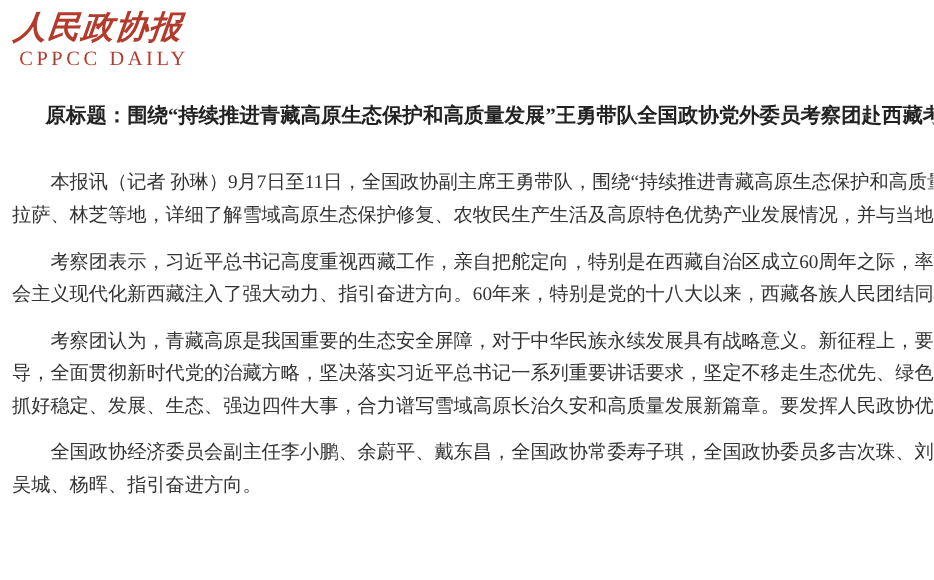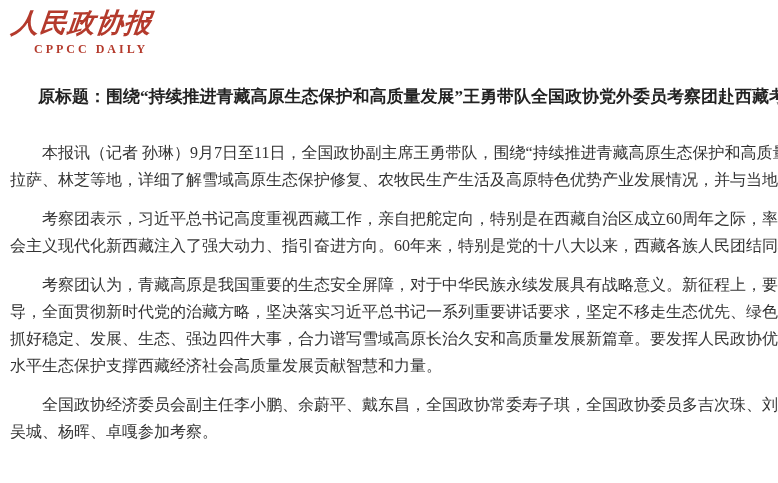--- a/index.html
+++ b/index.html
@@ -21,24 +21,24 @@
   .logo-zh {
     font-size: 27px;
     font-weight: bold;
     font-style: italic;
     transform: skewX(-6deg);
     display: inline-block;
     letter-spacing: 1px;
     line-height: 30px;
   }
   .logo-en {
-    font-size: 12px;
-    font-weight: bold;
+    font-size: 17px;
+    font-weight: normal;
     letter-spacing: 3px;
-    margin: 3px 0 0 22px;
+    margin: 3px 0 0 4px;
     line-height: 16px;
   }
   
   .article-title {
     margin: 28px 0 0 38px;
     font-size: 17px;
     line-height: 24px;
     font-weight: bold;
     color: #222222;
     white-space: nowrap;
@@ -82,22 +82,21 @@
 
     <div class="para">
       <div class="line first">考察团表示，习近平总书记高度重视西藏工作，亲自把舵定向，特别是在西藏自治区成立60周年之际，率中央代表</div>
       <div class="line">会主义现代化新西藏注入了强大动力、指引奋进方向。60年来，特别是党的十八大以来，西藏各族人民团结同心、携</div>
     </div>
 
     <div class="para">
       <div class="line first">考察团认为，青藏高原是我国重要的生态安全屏障，对于中华民族永续发展具有战略意义。新征程上，要坚持以习</div>
       <div class="line">导，全面贯彻新时代党的治藏方略，坚决落实习近平总书记一系列重要讲话要求，坚定不移走生态优先、绿色发展道</div>
       <div class="line">抓好稳定、发展、生态、强边四件大事，合力谱写雪域高原长治久安和高质量发展新篇章。要发挥人民政协优势作用</div>
-      <div class="line">水平生态保护支撑西藏经济社会高质量发展贡献智慧和力量。</div>
     </div>
 
     <div class="para">
       <div class="line first">全国政协经济委员会副主任李小鹏、余蔚平、戴东昌，全国政协常委寿子琪，全国政协委员多吉次珠、刘建波、赵</div>
-      <div class="line">吴城、杨晖、卓嘎参加考察。</div>
+      <div class="line">吴城、杨晖、指引奋进方向。</div>
     </div>
 
   </div>
 </div>
 
 </body></html>

